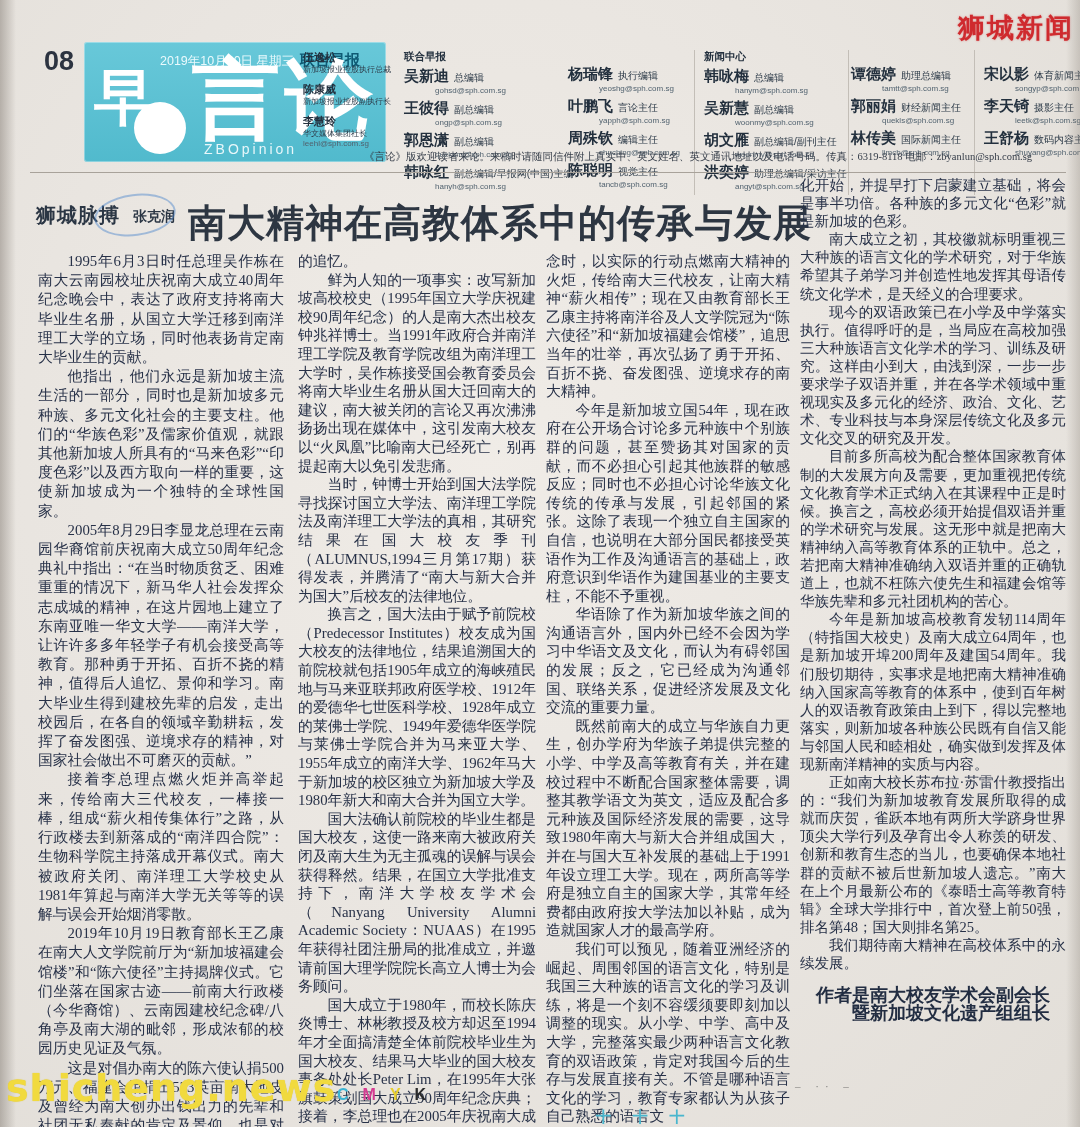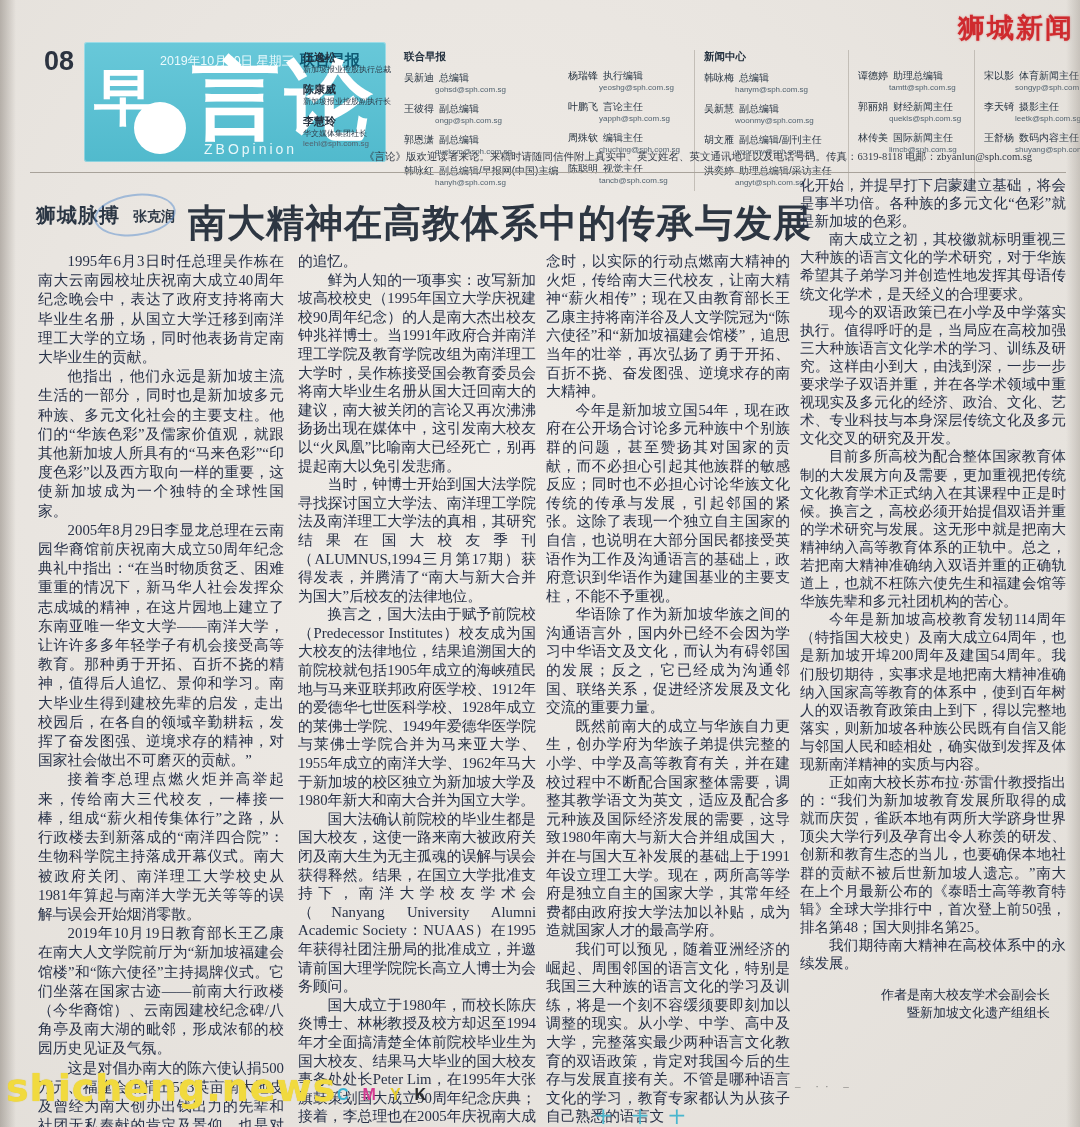--- a/index.html
+++ b/index.html
@@ -42,27 +42,27 @@
   .execs{position:absolute;left:303px;top:50px;width:96px;font-family:"Liberation Sans",sans-serif;}
   .exec{margin-bottom:7px;}
   .ename{font-weight:bold;font-size:11px;color:#23303e;}
   .etitle{font-size:8px;color:#2c3a48;line-height:10px;}
   .eemail{font-size:8px;color:#51626f;}
   .staff{position:absolute;left:404px;top:50px;width:664px;display:flex;font-family:"Liberation Sans",sans-serif;}
   .grp{box-sizing:border-box;}
   .grp.g0{width:164px;}
   .grp.g1{width:126px;}
   .grp.g2{width:154px;border-left:1px solid #c3beb7;padding-left:9px;}
-  .grp.g3{width:126px;border-left:1px solid #c3beb7;padding-left:9px;}
+  .grp.g3{width:126px;border-left:1px solid #c3beb7;padding-left:2px;}
   .grp.g4{width:94px;border-left:1px solid #c3beb7;padding-left:9px;}
   .grp.nohead{padding-top:15px;}
   .ghead{font-weight:bold;font-size:10.5px;color:#23303e;margin-bottom:3px;}
   .person{margin-bottom:4px;}
   .prow{white-space:nowrap;}
-  .pname{font-weight:normal;font-size:10px;color:#23303e;margin-right:5px;}
+  .pname{font-weight:bold;font-size:15px;color:#23303e;margin-right:5px;}
   .ptitle{font-size:10px;color:#2c3a48;}
   .pemail{font-size:8px;color:#51626f;margin-left:31px;line-height:9px;}
 
   .submit-note{position:absolute;left:330px;top:150px;width:736px;font-size:10.5px;color:#343c48;text-align:center;}
   .header-rule{position:absolute;left:30px;top:172px;width:1036px;height:1px;background:#a8a29a;}
 
   
   .col-tag{position:absolute;left:36px;top:202px;font-family:"Liberation Sans",sans-serif;
     font-weight:bold;font-size:20px;color:#2b3644;letter-spacing:1px;}
   .col-author{position:absolute;left:133px;top:208px;font-family:"Liberation Sans",sans-serif;
@@ -73,21 +73,21 @@
     font-weight:bold;font-size:38px;line-height:46px;color:#2d3642;letter-spacing:1px;white-space:nowrap;}
 
   
   .bcol{position:absolute;text-align:justify;color:#273148;}
   .bcol p{margin:0;}
   .bcol p.ind{text-indent:2em;}
   .c1{left:38px;top:252px;width:246px;font-size:14.8px;line-height:19.2px;}
   .c2{left:298px;top:252px;width:238px;font-size:14.8px;line-height:18.6px;}
   .c3{left:546px;top:252px;width:244px;font-size:14.8px;line-height:18.6px;}
   .c4{left:800px;top:176px;width:266px;font-size:14.5px;line-height:18.1px;}
-  .author-note{margin-top:14px;padding-right:16px;text-align:right;font-weight:normal;font-size:13px;color:#222d42;}
+  .author-note{margin-top:14px;padding-right:16px;text-align:right;font-weight:bold;font-size:18px;color:#222d42;}
 </style>
 </head>
 <body>
 
 <div class="page">
 
   <div class="red-wm">狮城新闻</div>
 
   <div class="pageno">08</div>
 

